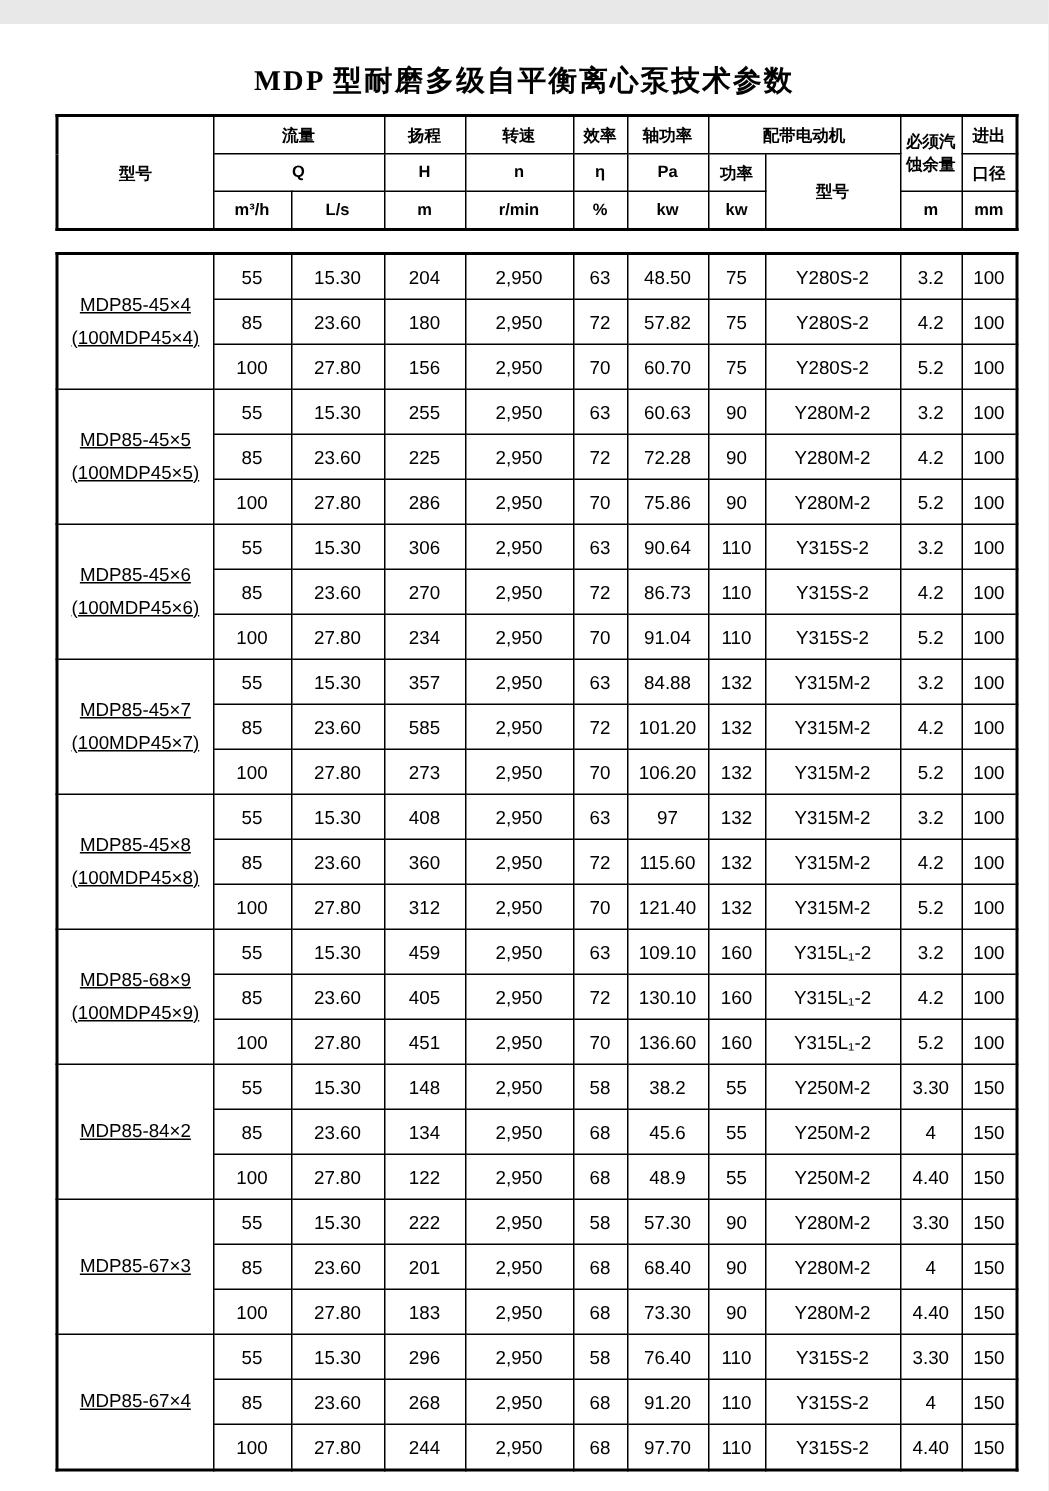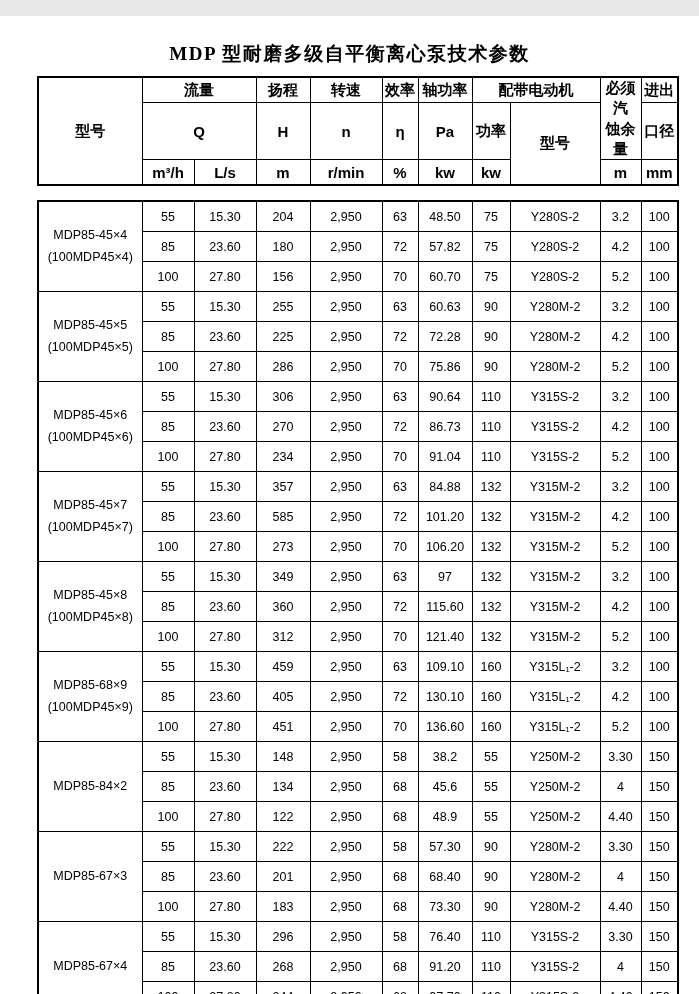--- a/index.html
+++ b/index.html
@@ -26,37 +26,37 @@
     table-layout:fixed;
     margin-left:37px;
     width:640px;
   }
   .header-table{border:2px solid #000;}
   .header-table td{
     border:1px solid #000;
     text-align:center;
     vertical-align:middle;
     font-weight:bold;
-    font-size:15px;
+    font-size:11px;
     height:24px;
     padding:0;
     overflow:hidden;
   }
   .npsh-cell span{display:block;line-height:1.35;}
   .body-table{border:2px solid #000;margin-top:14px;}
   .body-table td{
     border:1px solid #000;
     text-align:center;
     vertical-align:middle;
     font-size:12.5px;
     height:29px;
     padding:0;
     overflow:hidden;
   }
-  .model-cell span{display:block;line-height:1.75;}
+  .model-cell span{display:block;line-height:1.75;text-decoration:underline;}
 </style>
 </head>
 <body>
 
 <div class="page">
 
   <div class="title">MDP 型耐磨多级自平衡离心泵技术参数</div>
 
   <table class="header-table">
     <colgroup>
@@ -286,21 +286,21 @@
           <td>5.2</td>
           <td>100</td>
         </tr>
         <tr>
           <td rowspan="3" class="model-cell">
             <span>MDP85-45×8</span>
             <span>(100MDP45×8)</span>
           </td>
           <td>55</td>
           <td>15.30</td>
-          <td>349</td>
+          <td>408</td>
           <td>2,950</td>
           <td>63</td>
           <td>97</td>
           <td>132</td>
           <td>Y315M-2</td>
           <td>3.2</td>
           <td>100</td>
         </tr>
         <tr>
           <td>85</td>

